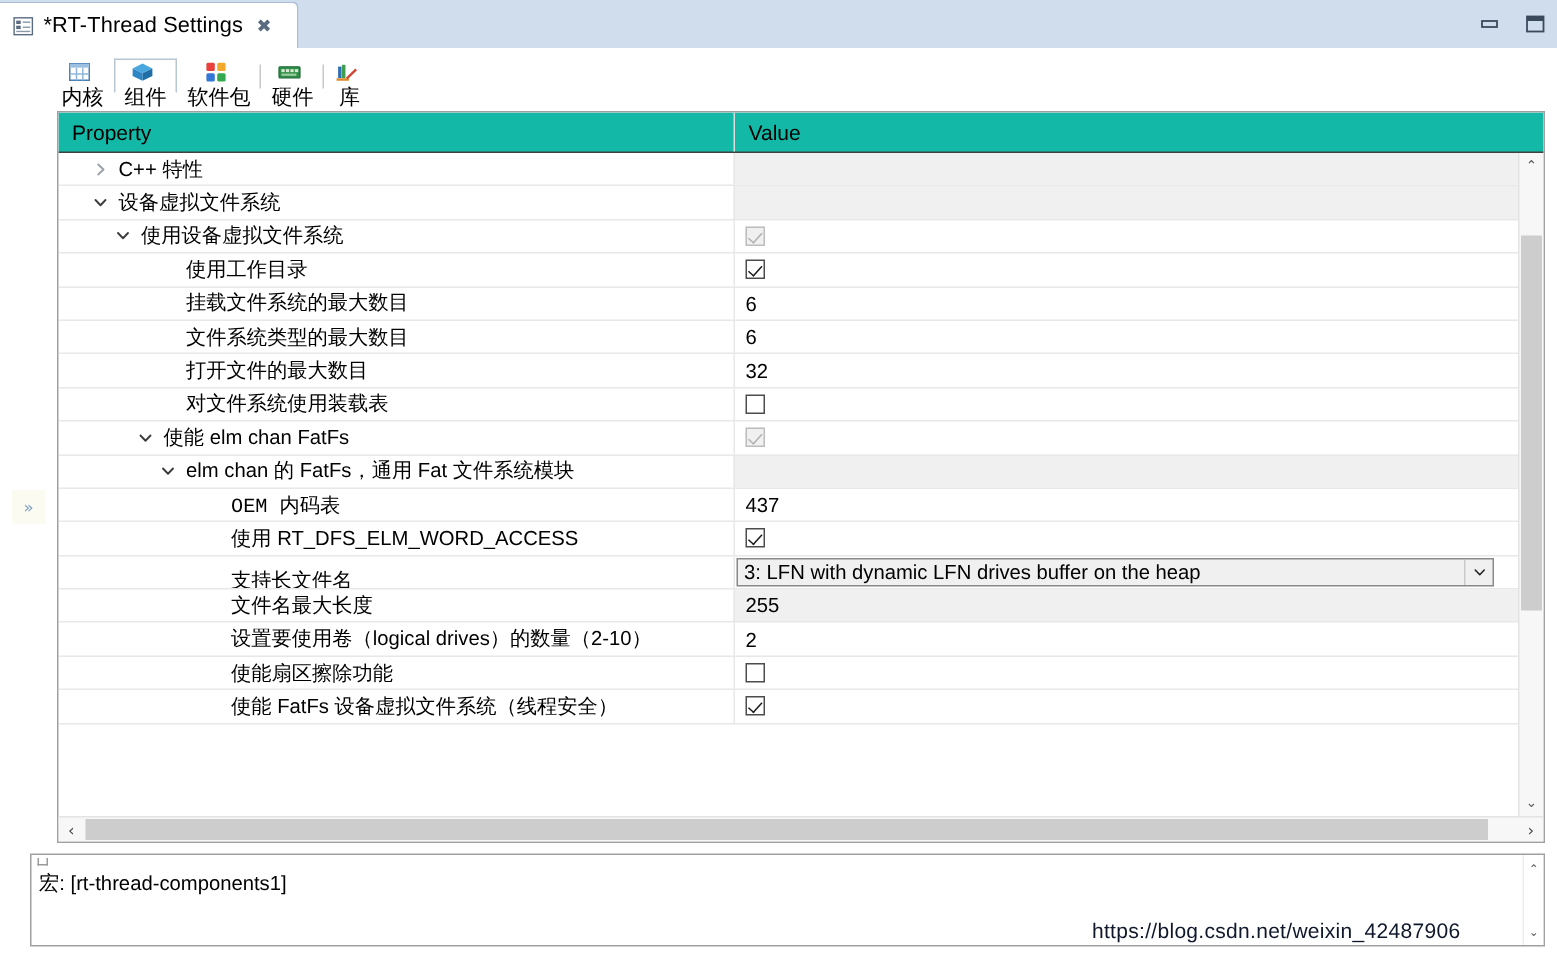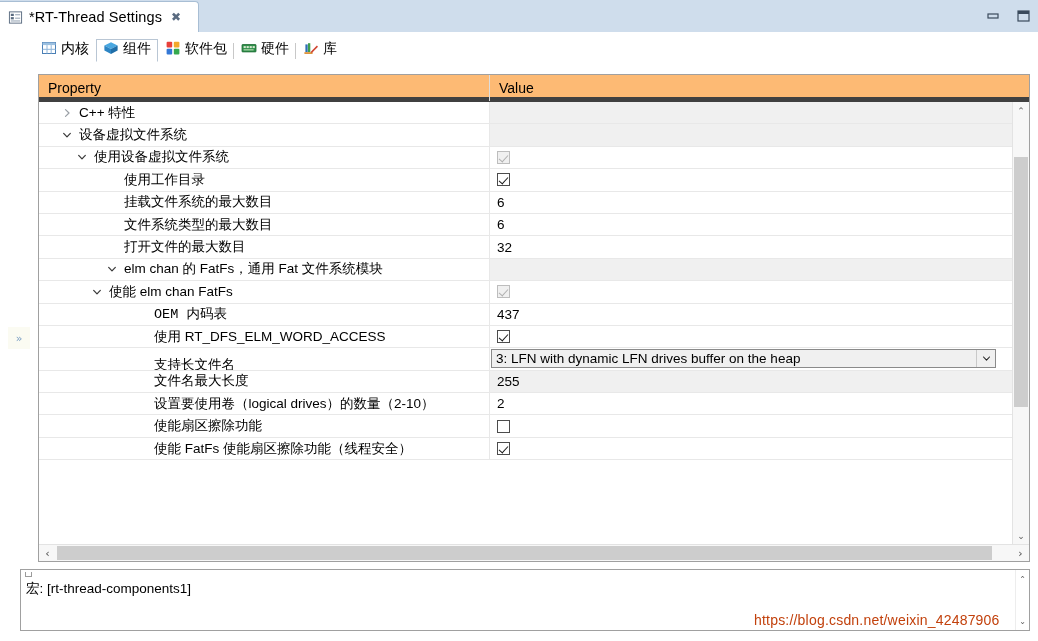--- a/index.html
+++ b/index.html
@@ -46,25 +46,26 @@
   .wc-btn{width:18px;height:18px;display:flex;align-items:center;justify-content:center;}
 
   
   .subtabs{
     position:absolute;left:0;top:32px;width:1038px;height:30px;
     background:#ffffff;
     display:flex;align-items:flex-end;
     padding-left:34px;box-sizing:border-box;
   }
   .subtab{
-    height:23px;display:flex;
+    height:23px;display:flex;align-items:center;
     padding:0 6px;box-sizing:border-box;
     border:1px solid transparent;border-bottom:none;
     white-space:nowrap;font-size:14px;
     position:relative;
+    flex-direction:column;
   }
   .subtab .st-ico{width:16px;height:16px;margin-right:4px;flex:none;display:block;}
   .subtab.active{
     background:#ffffff;
     border:1px solid #b9c6d4;
     border-bottom:1px solid #ffffff;
     z-index:3;
   }
   .subtab .divider{
     position:absolute;right:-1px;top:3px;bottom:3px;width:1px;background:#c8c8c8;
@@ -82,21 +83,21 @@
   }
 
   
   .table-panel{
     position:absolute;left:38px;top:74px;width:992px;height:488px;
     border:1px solid #a0a0a0;background:#ffffff;box-sizing:border-box;
     overflow:hidden;
   }
   .thead{
     position:absolute;left:0;top:0;right:0;height:27px;
-    background:#fdba74;border-bottom:5px solid #404040;
+    background:#14b8a6;border-bottom:1px solid #404040;
     box-sizing:border-box;
   }
   .th{
     position:absolute;top:0;height:26px;display:flex;align-items:center;
     font-size:14px;color:#000;padding-left:9px;box-sizing:border-box;
   }
   .th-prop{left:0;width:450px;}
   .th-val{left:450px;right:0;border-left:1px solid #dcdcdc;}
 
   .tbody{
@@ -207,21 +208,21 @@
     display:flex;align-items:center;justify-content:center;
     color:#606060;font-size:8px;font-family:"DejaVu Sans",sans-serif;
   }
   .sv-up{top:2px;}
   .sv-down{bottom:2px;}
   .tiny-handle{
     position:absolute;left:4px;top:2px;width:7px;height:5px;
     border:1px solid #9b9b9b;border-top:none;box-sizing:border-box;
   }
   .watermark{
-    position:absolute;left:754px;top:612px;font-size:14px;color:#c2410c;
+    position:absolute;left:728px;top:612px;font-size:14px;color:#0f172a;
     white-space:nowrap;letter-spacing:0.2px;
   }
 </style>
 </head>
 <body>
 
 <div class="app">
 
   <div class="titlebar">
     <div class="tabstrip">
@@ -392,45 +393,55 @@
         <div class="row">
           <div class="cell-prop">
             <span style="display: inline-block; flex: 0 0 auto; width: 66px;"></span>
             <span class="twisty"></span>
             <span class="plabel" style="margin-left: 5px;">打开文件的最大数目</span>
           </div>
           <div class="cell-val">
             <span>32</span>
           </div>
         </div>
+        <div class="row">
+          <div class="cell-prop">
+            <span style="display: inline-block; flex: 0 0 auto; width: 66px;"></span>
+            <span class="twisty"></span>
+            <span class="plabel" style="margin-left: 5px;">对文件系统使用装载表</span>
+          </div>
+          <div class="cell-val">
+            <span class="cb"></span>
+          </div>
+        </div>
+        <div class="row">
+          <div class="cell-prop">
+            <span style="display: inline-block; flex: 0 0 auto; width: 51px;"></span>
+            <span class="twisty">
+              <svg viewBox="0 0 12 12" width="10" height="10">
+                <path d="M2 4 L6 8.2 L10 4" fill="none" stroke="#3c3c3c" stroke-width="1.5" stroke-linecap="round" stroke-linejoin="round"></path>
+              </svg>
+            </span>
+            <span class="plabel" style="margin-left: 5px;">使能 elm chan FatFs</span>
+          </div>
+          <div class="cell-val">
+            <span class="cb checked disabled"></span>
+          </div>
+        </div>
         <div class="row shadeval">
           <div class="cell-prop">
             <span style="display: inline-block; flex: 0 0 auto; width: 66px;"></span>
             <span class="twisty">
               <svg viewBox="0 0 12 12" width="10" height="10">
                 <path d="M2 4 L6 8.2 L10 4" fill="none" stroke="#3c3c3c" stroke-width="1.5" stroke-linecap="round" stroke-linejoin="round"></path>
               </svg>
             </span>
             <span class="plabel" style="margin-left: 5px;">elm chan 的 FatFs，通用 Fat 文件系统模块</span>
           </div>
           <div class="cell-val"></div>
-        </div>
-        <div class="row">
-          <div class="cell-prop">
-            <span style="display: inline-block; flex: 0 0 auto; width: 51px;"></span>
-            <span class="twisty">
-              <svg viewBox="0 0 12 12" width="10" height="10">
-                <path d="M2 4 L6 8.2 L10 4" fill="none" stroke="#3c3c3c" stroke-width="1.5" stroke-linecap="round" stroke-linejoin="round"></path>
-              </svg>
-            </span>
-            <span class="plabel" style="margin-left: 5px;">使能 elm chan FatFs</span>
-          </div>
-          <div class="cell-val">
-            <span class="cb checked disabled"></span>
-          </div>
         </div>
         <div class="row">
           <div class="cell-prop">
             <span style="display: inline-block; flex: 0 0 auto; width: 96px;"></span>
             <span class="twisty"></span>
             <span class="plabel" style="margin-left: 5px; font-family: Liberation Mono, monospace;">OEM 内码表</span>
           </div>
           <div class="cell-val">
             <span>437</span>
           </div>
@@ -489,21 +500,21 @@
             <span class="plabel" style="margin-left: 5px;">使能扇区擦除功能</span>
           </div>
           <div class="cell-val">
             <span class="cb"></span>
           </div>
         </div>
         <div class="row">
           <div class="cell-prop">
             <span style="display: inline-block; flex: 0 0 auto; width: 96px;"></span>
             <span class="twisty"></span>
-            <span class="plabel" style="margin-left: 5px;">使能 FatFs 使能扇区擦除功能（线程安全）</span>
+            <span class="plabel" style="margin-left: 5px;">使能 FatFs 设备虚拟文件系统（线程安全）</span>
           </div>
           <div class="cell-val">
             <span class="cb checked"></span>
           </div>
         </div>
       </div>
 
     <div class="vscroll">
       <div class="vs-up">⌃</div>
       <div class="vs-thumb"></div>

